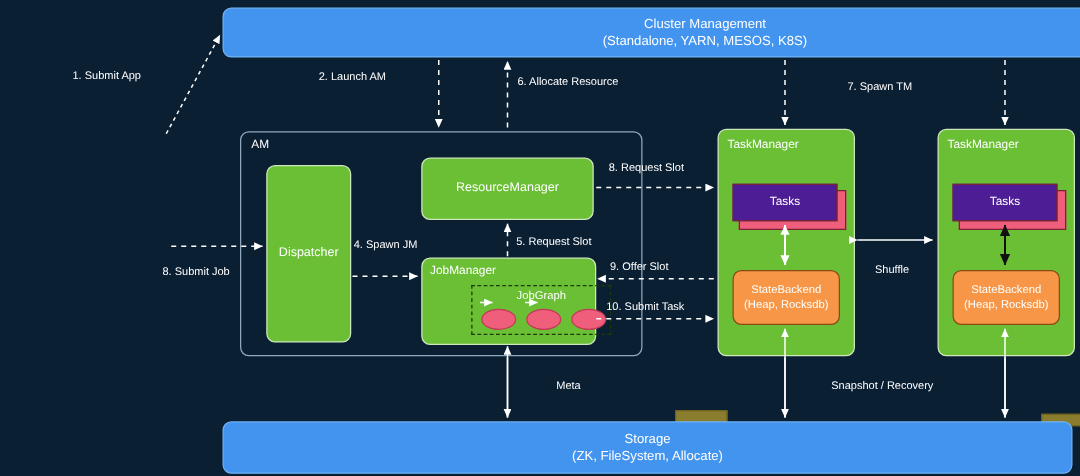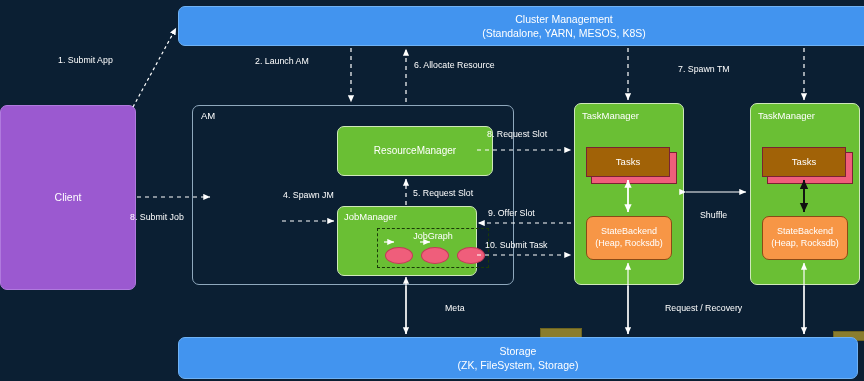--- a/index.html
+++ b/index.html
@@ -62,21 +62,21 @@
     background: #6ABF34;
     border: 1px solid #cfe8bb;
     border-radius: 7px;
   }
   .panel-title {
     position: absolute;
     font-size: 9.5px;
     color: #ffffff;
   }
   .pink-box {
-    background: #a16207;
+    background: #4c1d95;
     border: 1.5px solid #7a2232;
     font-size: 9.5px;
     color: #ffffff;
   }
   .pink-shadow {
     background: #EF5E7B;
     border: 1.5px solid #7a2232;
   }
   .orange-box {
     background: #F79646;
@@ -132,29 +132,29 @@
 </head>
 <body>
 
 <div id="canvas">
 
   <div class="box blue-bar" style="left:178px; top:6px; width:772px; height:40px;">
     <span class="bar-line1">Cluster Management</span>
     <span class="bar-line2">(Standalone, YARN, MESOS, K8S)</span>
   </div>
 
-  <div class="box client-box" style="left:0px; top:105px; width:136px; height:185px;">
-    <span>Client</span>
-  </div>
 
   <div class="am-container" style="left:192px; top:105px; width:322px; height:180px;"></div>
   <div class="am-label" style="left:201px; top:110px;">AM</div>
 
-
-  <div class="box green-box" style="left:337px; top:126px; width:156px; height:50px;justify-content:center;">
+  <div class="box green-box" style="left:213px; top:132px; width:68px; height:142px;">
+    <span>Dispatcher</span>
+  </div>
+
+  <div class="box green-box" style="left:337px; top:126px; width:138px; height:50px;justify-content:center;">
     <span>ResourceManager</span>
   </div>
 
   <div class="green-panel" style="position:absolute; left:337px; top:206px; width:138px; height:68px;">
     <div class="panel-title" style="left:6px; top:4px;">JobManager</div>
 
     <div class="jobgraph-area" style="left:13px; top:21px; width:112px; height:40px;margin-left:26px;">
       <div class="jg-title" style="top:2px;">JobGraph</div>
       <div class="ellipse" style="left:7px; top:18px; width:26px; height:15px;"></div>
       <div class="ellipse" style="left:43px; top:18px; width:26px; height:15px;"></div>
@@ -184,21 +184,21 @@
       <span>StateBackend</span>
       <span>(Heap, Rocksdb)</span>
     </div>
   </div>
 
   <div class="olive" style="left:540px; top:328px; width:40px; height:9px;"></div>
   <div class="olive" style="left:833px; top:331px; width:31px; height:8px;"></div>
 
   <div class="box blue-bar" style="left:178px; top:337px; width:680px; height:42px;">
     <span class="bar-line1">Storage</span>
-    <span class="bar-line2">(ZK, FileSystem, Storage)</span>
+    <span class="bar-line2">(ZK, FileSystem, Allocate)</span>
   </div>
 
   <svg class="overlay" xmlns="http://www.w3.org/2000/svg">
     <defs>
       <marker id="ah" markerWidth="7" markerHeight="7" refX="5.6" refY="2.6" orient="auto">
         <path d="M0,0 L5.8,2.6 L0,5.2 z" fill="#ffffff"></path>
       </marker>
       <marker id="ah2" markerWidth="7" markerHeight="7" refX="5.6" refY="2.6" orient="auto">
         <path d="M0,0 L5.8,2.6 L0,5.2 z" fill="#ffffff"></path>
       </marker>
@@ -258,15 +258,15 @@
   <div class="label" style="left:414px; top:60px;">6. Allocate Resource</div>
   <div class="label" style="left:678px; top:64px;">7. Spawn TM</div>
   <div class="label" style="left:130px; top:212px;">8. Submit Job</div>
   <div class="label" style="left:283px; top:190px;">4. Spawn JM</div>
   <div class="label" style="left:413px; top:188px;">5. Request Slot</div>
   <div class="label" style="left:487px; top:129px;">8. Request Slot</div>
   <div class="label" style="left:488px; top:208px;">9. Offer Slot</div>
   <div class="label" style="left:485px; top:240px;">10. Submit Task</div>
   <div class="label" style="left:700px; top:174px;margin-top:36px;">Shuffle</div>
   <div class="label" style="left:417px; top:303px;padding-left:28px;">Meta</div>
-  <div class="label" style="left:665px; top:303px;">Request / Recovery</div>
+  <div class="label" style="left:665px; top:303px;">Snapshot / Recovery</div>
 
 </div>
 
 </body></html>

